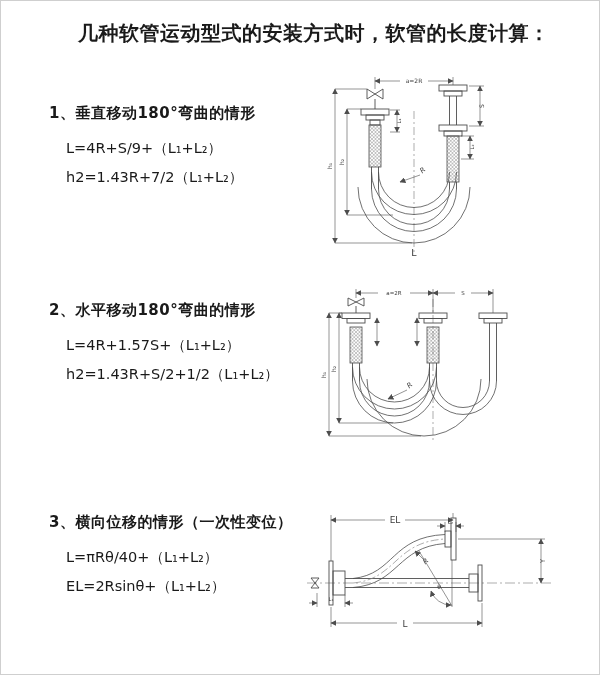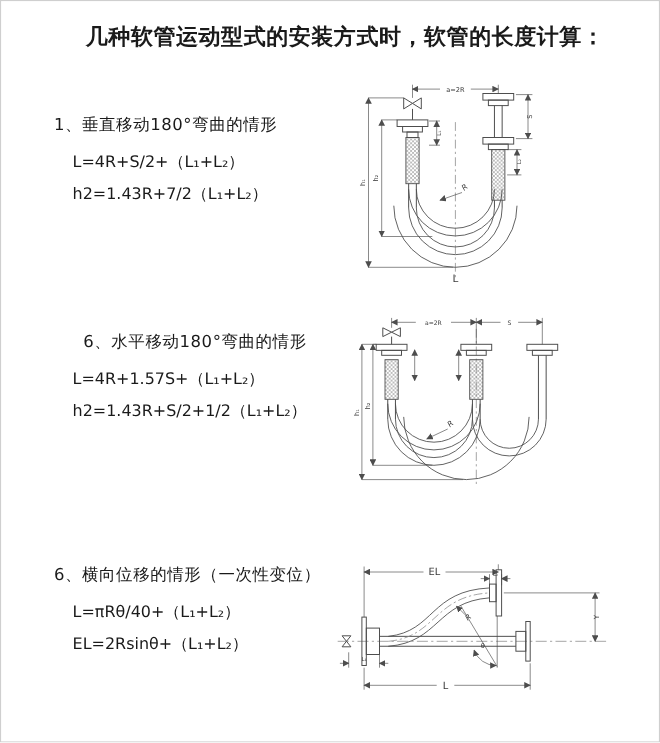--- a/index.html
+++ b/index.html
@@ -6,21 +6,21 @@
   .page{
     position:relative;width:600px;height:675px;background:#ffffff;
     border:1px solid #cfcfcf;box-sizing:border-box;overflow:hidden;
     font-family:"DejaVu Sans","Liberation Sans",sans-serif;color:#1a1a1a;
   }
   .title{
     position:absolute;left:33px;top:19px;font-size:20px;font-weight:bold;
     letter-spacing:0.5px;white-space:nowrap;margin-left:44px;
   }
   .sec{position:absolute;left:48px;}
-  .sec .heading{font-size:15px;font-weight:normal;letter-spacing:0.5px;margin:0 0 11px 0;white-space:nowrap;text-align:right;}
+  .sec .heading{font-size:15px;font-weight:bold;letter-spacing:0.5px;margin:0 0 11px 0;white-space:nowrap;}
   .sec .formula{font-size:14.5px;line-height:29px;margin-left:17px;white-space:nowrap;}
   .sec1{top:103px;}
   .sec2{top:300px;}
   .sec3{top:512px;}
   .diag{position:absolute;}
   .d1{left:322px;top:68px;}
   .d2{left:320px;top:282px;}
   .d3{left:298px;top:494px;}
   svg text{font-family:"DejaVu Sans",sans-serif;fill:#3a3a3a;}
   svg .ln{stroke:#4d4d4d;stroke-width:0.9;fill:none;}
@@ -31,32 +31,32 @@
 </style>
 </head>
 <body>
 
 <div class="page">
 
   <div class="title">几种软管运动型式的安装方式时，软管的长度计算：</div>
 
   <div class="sec sec1">
     <div class="heading">1、垂直移动180°弯曲的情形</div>
-    <div class="formula">L=4R+S/2+（L₁+L₂）</div>
+    <div class="formula">L=4R+S/9+（L₁+L₂）</div>
     <div class="formula">h2=1.43R+7/2（L₁+L₂）</div>
   </div>
 
   <div class="sec sec2">
-    <div class="heading">6、水平移动180°弯曲的情形</div>
+    <div class="heading">2、水平移动180°弯曲的情形</div>
     <div class="formula">L=4R+1.57S+（L₁+L₂）</div>
     <div class="formula">h2=1.43R+S/2+1/2（L₁+L₂）</div>
   </div>
 
   <div class="sec sec3">
-    <div class="heading">6、横向位移的情形（一次性变位）</div>
+    <div class="heading">3、横向位移的情形（一次性变位）</div>
     <div class="formula">L=πRθ/40+（L₁+L₂）</div>
     <div class="formula">EL=2Rsinθ+（L₁+L₂）</div>
   </div>
 
   <svg class="diag d1" width="205" height="190" viewBox="0 0 205 190">
     <defs>
       <pattern id="braid1" width="3.5" height="3.5" patternUnits="userSpaceOnUse">
         <path d="M0,3.5 L3.5,0 M0,0 L3.5,3.5" stroke="#8a8a8a" stroke-width="0.5"></path>
       </pattern>
       <marker id="a1" viewBox="0 0 10 10" refX="9" refY="5" markerWidth="6" markerHeight="6" markerUnits="userSpaceOnUse" orient="auto-start-reverse">

